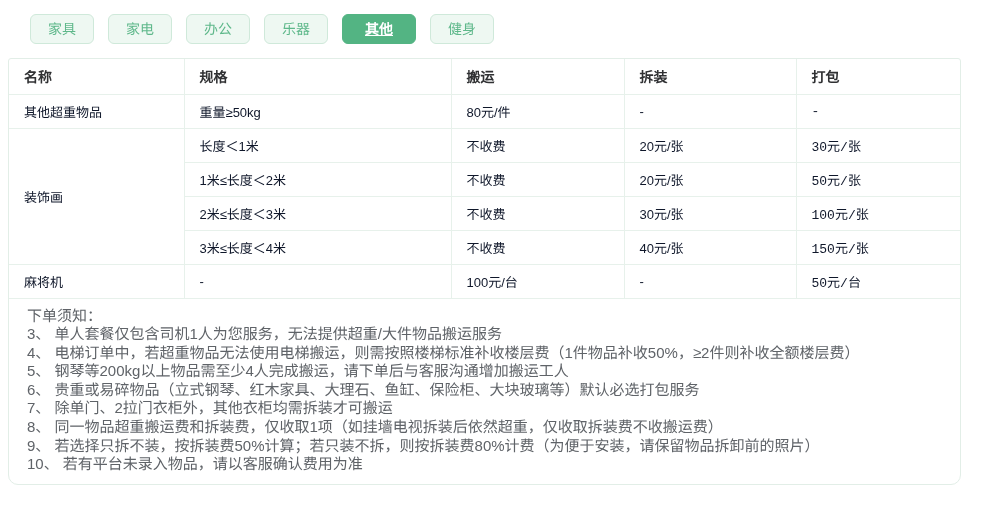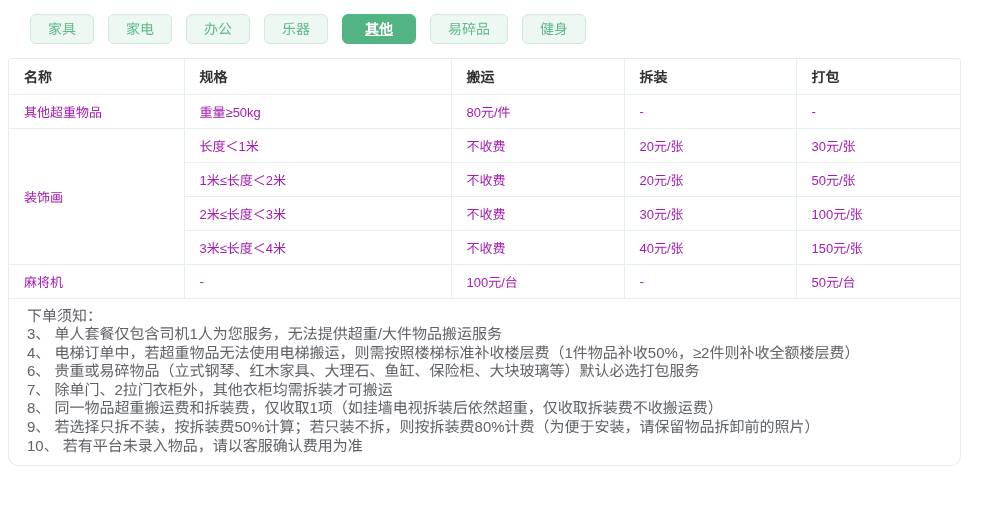--- a/index.html
+++ b/index.html
@@ -43,46 +43,45 @@
     overflow: hidden;
   }
   table { width: 100%; border-collapse: collapse; table-layout: fixed; }
   th, td {
     text-align: left; vertical-align: middle;
     padding: 0 15px;
     border-right: 1px solid #e7f1eb;
     border-bottom: 1px solid #e7f1eb;
     overflow: hidden; white-space: nowrap;
   }
-  th:last-child, td:last-child { border-right: none; }
+  th:last-child, td:last-child { border-right: none; font-family: Liberation Mono, monospace; }
   th {
     height: 35px;
     font-size: 14px; font-weight: bold; color: #303133;
   }
-  td { height: 34px; font-size: 13px; color: #a21caf; }
+  td { height: 34px; font-size: 13px; color: #0f172a; }
 
   
   .notes { padding: 8px 18px 10px 18px; }
   .notes-title, .note-line {
     font-size: 15px; line-height: 18.6px; color: #5f6368;
     white-space: nowrap;
   }
 </style>
 </head>
 <body>
 
 <div class="page">
 
   <div class="tabs" id="tabs">
       <button class="tab">家具</button>
       <button class="tab">家电</button>
       <button class="tab">办公</button>
       <button class="tab">乐器</button>
       <button class="tab active">其他</button>
-      <button class="tab">易碎品</button>
       <button class="tab">健身</button>
     </div>
 
   <div class="panel">
     <table>
       <colgroup id="cols">
           <col style="width: 175px;">
           <col style="width: 267px;">
           <col style="width: 173px;">
           <col style="width: 172px;">
@@ -138,20 +137,21 @@
             <td>50元/台</td>
           </tr>
         </tbody>
     </table>
 
     <div class="notes">
       <div class="notes-title">下单须知：</div>
       <div id="notes-list">
           <div class="note-line">3、 单人套餐仅包含司机1人为您服务，无法提供超重/大件物品搬运服务</div>
           <div class="note-line">4、 电梯订单中，若超重物品无法使用电梯搬运，则需按照楼梯标准补收楼层费（1件物品补收50%，≥2件则补收全额楼层费）</div>
+          <div class="note-line">5、 钢琴等200kg以上物品需至少4人完成搬运，请下单后与客服沟通增加搬运工人</div>
           <div class="note-line">6、 贵重或易碎物品（立式钢琴、红木家具、大理石、鱼缸、保险柜、大块玻璃等）默认必选打包服务</div>
           <div class="note-line">7、 除单门、2拉门衣柜外，其他衣柜均需拆装才可搬运</div>
           <div class="note-line">8、 同一物品超重搬运费和拆装费，仅收取1项（如挂墙电视拆装后依然超重，仅收取拆装费不收搬运费）</div>
           <div class="note-line">9、 若选择只拆不装，按拆装费50%计算；若只装不拆，则按拆装费80%计费（为便于安装，请保留物品拆卸前的照片）</div>
           <div class="note-line">10、 若有平台未录入物品，请以客服确认费用为准</div>
         </div>
     </div>
   </div>
 
 </div>

